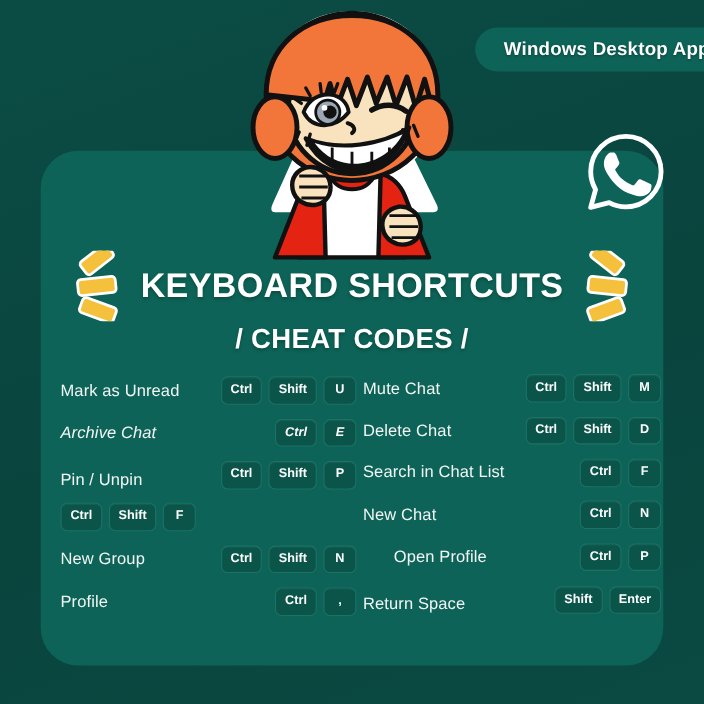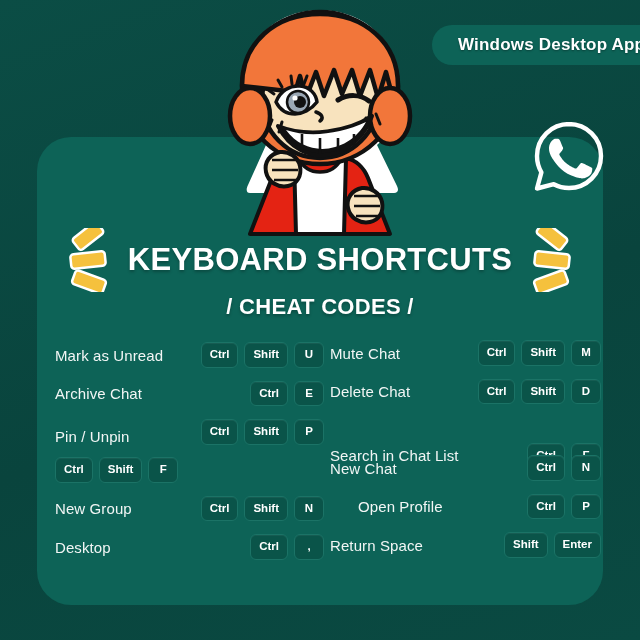--- a/index.html
+++ b/index.html
@@ -96,21 +96,21 @@
     color: #ffffff;
     font-size: 31px;
     font-weight: bold;
     letter-spacing: .3px;
     line-height: 1.05;
     text-shadow: 0 2px 3px rgba(0,0,0,.25);
     white-space: nowrap;
   }
   .title-sub {
     color: #ffffff;
-    font-size: 22px;
+    font-size: 25px;
     font-weight: bold;
     letter-spacing: .3px;
     line-height: 1.1;
     margin-top: 3px;
     text-shadow: 0 2px 3px rgba(0,0,0,.25);
     white-space: nowrap;
   }
   .burst { width: 46px; height: 64px; flex: 0 0 auto; }
 
   
@@ -295,21 +295,21 @@
   <div class="cols">
     <div class="col col-left" id="col-left">
         <div class="row" style="top: 6px;">
           <span class="row-label">Mark as Unread</span>
           <span class="keys">
             <span class="key">Ctrl</span>
             <span class="key">Shift</span>
             <span class="key">U</span>
           </span>
         </div>
-        <div class="row" style="top: 44.4px;">
+        <div class="row" style="top: 44.4px; font-style: italic;">
           <span class="row-label">Archive Chat</span>
           <span class="keys">
             <span class="key">Ctrl</span>
             <span class="key">E</span>
           </span>
         </div>
         <div class="row" style="top: 82.8px; align-items: flex-end;">
           <span class="row-label">Pin / Unpin</span>
           <span class="keys">
             <span class="key">Ctrl</span>
@@ -326,21 +326,21 @@
         </div>
         <div class="row" style="top: 159.6px;">
           <span class="row-label">New Group</span>
           <span class="keys">
             <span class="key">Ctrl</span>
             <span class="key">Shift</span>
             <span class="key">N</span>
           </span>
         </div>
         <div class="row" style="top: 198px;">
-          <span class="row-label">Desktop</span>
+          <span class="row-label">Profile</span>
           <span class="keys">
             <span class="key">Ctrl</span>
             <span class="key">,</span>
           </span>
         </div>
       </div>
     <div class="col col-right" id="col-right">
         <div class="row" style="top: 4px;">
           <span class="row-label">Mute Chat</span>
           <span class="keys">
@@ -350,42 +350,42 @@
           </span>
         </div>
         <div class="row" style="top: 42.4px; justify-content: space-between;">
           <span class="row-label">Delete Chat</span>
           <span class="keys">
             <span class="key">Ctrl</span>
             <span class="key">Shift</span>
             <span class="key">D</span>
           </span>
         </div>
-        <div class="row" style="top: 80.8px; margin-top: 26px;">
+        <div class="row" style="top: 80.8px;">
           <span class="row-label">Search in Chat List</span>
           <span class="keys">
             <span class="key">Ctrl</span>
             <span class="key">F</span>
           </span>
         </div>
         <div class="row" style="top: 119.2px;">
           <span class="row-label">New Chat</span>
           <span class="keys">
             <span class="key">Ctrl</span>
             <span class="key">N</span>
           </span>
         </div>
         <div class="row" style="top: 157.6px; margin-left: 28px;">
           <span class="row-label">Open Profile</span>
           <span class="keys">
             <span class="key">Ctrl</span>
             <span class="key">P</span>
           </span>
         </div>
-        <div class="row" style="top: 196px;">
+        <div class="row" style="top: 196px; align-items: flex-end;">
           <span class="row-label">Return Space</span>
           <span class="keys">
             <span class="key">Shift</span>
             <span class="key">Enter</span>
           </span>
         </div>
       </div>
   </div>
 
 </div>

